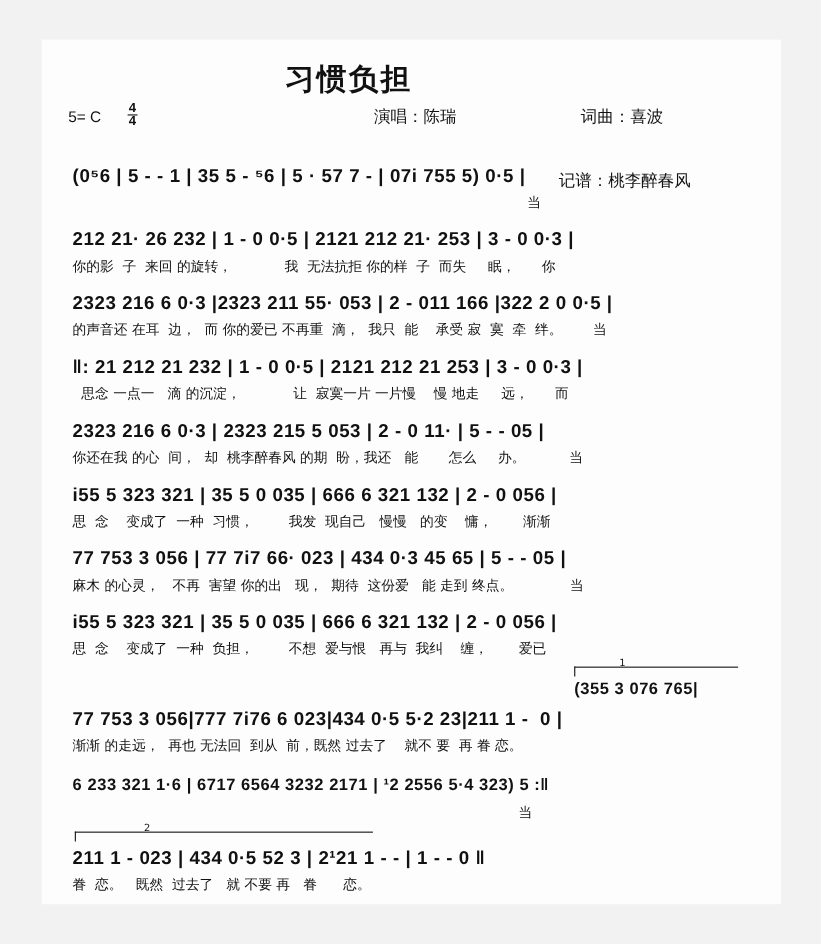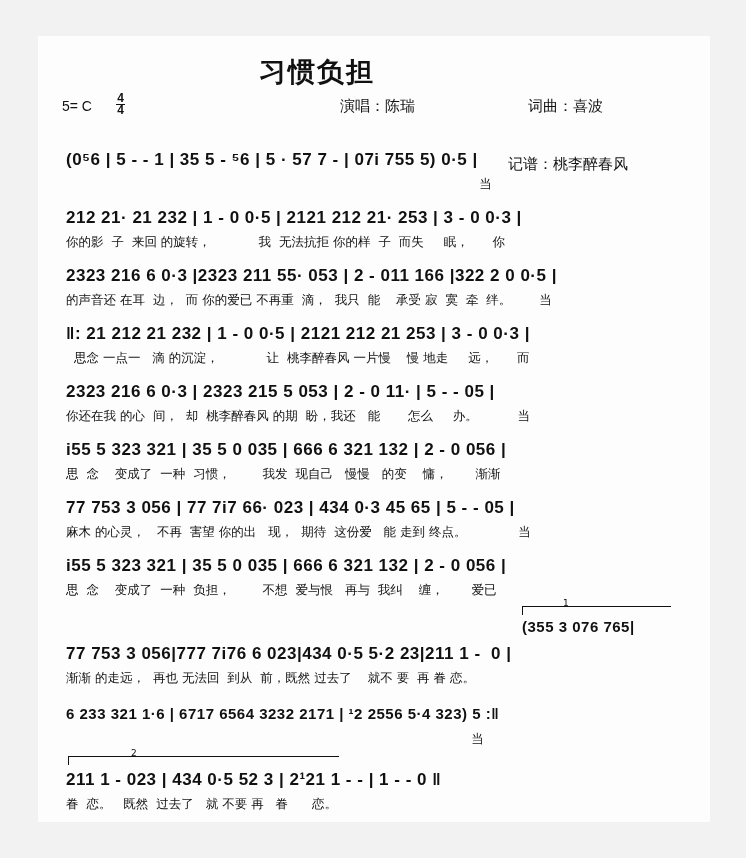--- a/index.html
+++ b/index.html
@@ -32,32 +32,32 @@
 <div class="meta" style="left:340px;top:97px;">演唱：陈瑞</div>
 <div class="meta" style="left:528px;top:97px;">词曲：喜波</div>
 <div class="meta" style="left:508px;top:121px;margin-top:34px;">记谱：桃李醉春风</div>
 
 <div class="row" style="top:150px;">
   <div class="notes">(0⁵6 | 5 - - 1 | 35 5 - ⁵6 | 5 · 57 7 - | 07i 755 5) 0·5 |</div>
   <div class="lyrics">                                                                                                        当</div>
 </div>
 
 <div class="row" style="top:208px;">
-  <div class="notes">212 21· 21 232 | 1 - 0 0·5 | 2121 212 21· 253 | 3 - 0 0·3 |</div>
+  <div class="notes">212 21· 26 232 | 1 - 0 0·5 | 2121 212 21· 253 | 3 - 0 0·3 |</div>
   <div class="lyrics">你的影  子  来回 的旋转，            我  无法抗拒 你的样  子  而失     眠，      你</div>
 </div>
 
 <div class="row" style="top:266px;">
   <div class="notes">2323 216 6 0·3 |2323 211 55· 053 | 2 - 011 166 |322 2 0 0·5 |</div>
   <div class="lyrics">的声音还 在耳  边，  而 你的爱已 不再重  滴，  我只  能    承受 寂  寞  牵  绊。       当</div>
 </div>
 
 <div class="row" style="top:324px;">
   <div class="notes">‖: 21 212 21 232 | 1 - 0 0·5 | 2121 212 21 253 | 3 - 0 0·3 |</div>
-  <div class="lyrics">  思念 一点一   滴 的沉淀，            让  桃李醉春风 一片慢    慢 地走     远，      而</div>
+  <div class="lyrics">  思念 一点一   滴 的沉淀，            让  寂寞一片 一片慢    慢 地走     远，      而</div>
 </div>
 
 <div class="row" style="top:382px;">
   <div class="notes">2323 216 6 0·3 | 2323 215 5 053 | 2 - 0 11· | 5 - - 05 |</div>
   <div class="lyrics">你还在我 的心  间，  却  桃李醉春风 的期  盼，我还   能       怎么     办。          当</div>
 </div>
 
 <div class="row" style="top:440px;">
   <div class="notes">i55 5 323 321 | 35 5 0 035 | 666 6 321 132 | 2 - 0 056 |</div>
   <div class="lyrics">思  念    变成了  一种  习惯，        我发  现自己   慢慢   的变    慵，       渐渐</div>

